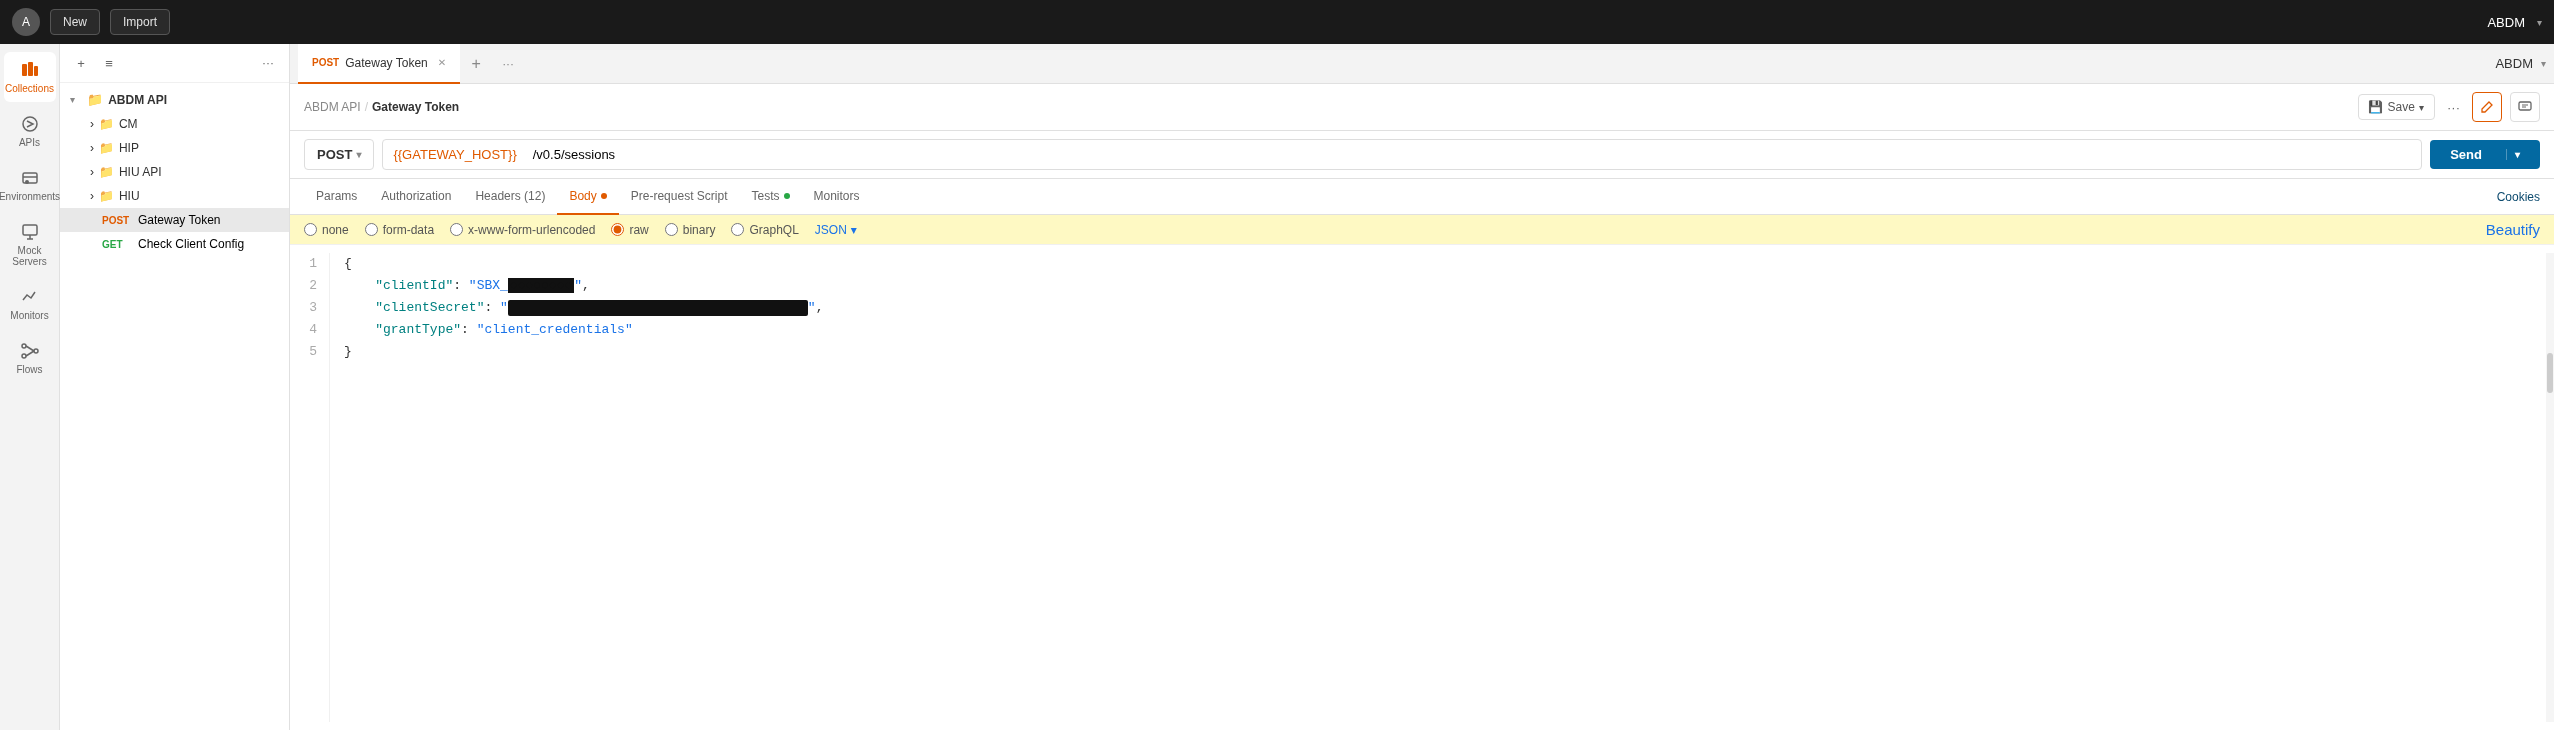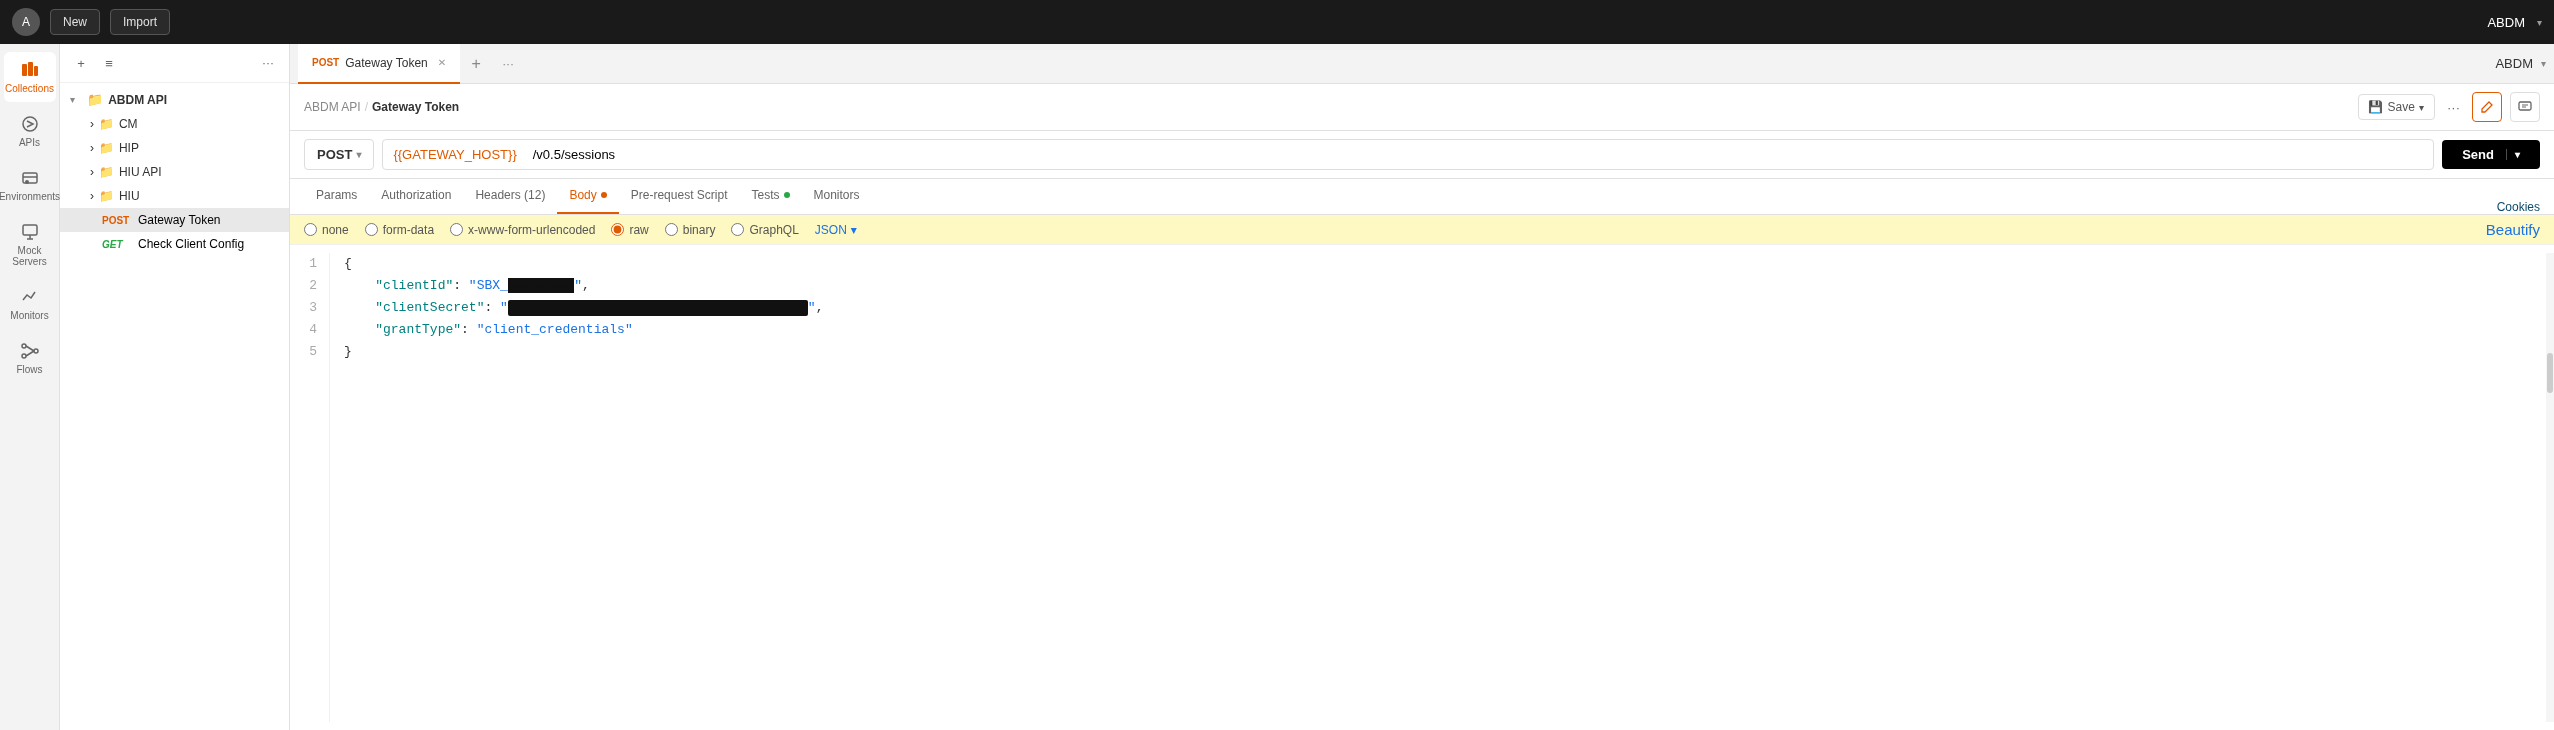--- a/index.html
+++ b/index.html
@@ -37,21 +37,21 @@
     .collection-item .folder-icon { font-size: 13px; color: #888; }
     .collection-item .collection-name { font-size: 12px; font-weight: 600; }
 
     .tree-item { padding: 5px 8px 5px 30px; cursor: pointer; display: flex; align-items: center; gap: 5px; font-size: 12px; color: #333; }
     .tree-item .folder-icon { font-size: 12px; color: #888; }
 
     .leaf-item { padding: 5px 8px 5px 42px; cursor: pointer; display: flex; align-items: center; gap: 6px; font-size: 12px; }
     .leaf-item.active { background: #e8e8e8; }
     .method-badge { font-size: 10px; font-weight: 700; min-width: 30px; }
     .method-badge.post { color: #e05a00; }
-    .method-badge.get { color: #28a745; font-style: italic; }
+    .method-badge.get { color: #28a745; }
 
     
     .right-panel { flex: 1; display: flex; flex-direction: column; overflow: hidden; }
 
     
     .tabs-row { display: flex; align-items: center; background: #f3f3f3; border-bottom: 1px solid #e0e0e0; height: 40px; padding: 0 8px; gap: 0; flex-shrink: 0; }
     .tab-item { display: flex; align-items: center; height: 40px; padding: 0 14px; font-size: 12px; cursor: pointer; color: #666; border-bottom: 2px solid transparent; gap: 6px; white-space: nowrap; }
     .tab-item.active { color: #333; border-bottom: 2px solid #e05a00; background: #fff; }
     .tab-item .method-small { font-size: 10px; font-weight: 700; color: #e05a00; }
     .tab-add { width: 32px; height: 40px; display: flex; align-items: center; justify-content: center; cursor: pointer; color: #888; font-size: 16px; }
@@ -68,25 +68,25 @@
     .header-actions { display: flex; align-items: center; gap: 8px; }
     .save-btn { display: flex; align-items: center; gap: 4px; padding: 5px 10px; border: 1px solid #ddd; border-radius: 4px; background: #fff; font-size: 12px; color: #555; cursor: pointer; }
     .icon-btn { width: 30px; height: 30px; display: flex; align-items: center; justify-content: center; border: 1px solid #ddd; border-radius: 4px; cursor: pointer; color: #666; background: #fff; }
     .icon-btn.active { color: #e05a00; border-color: #e05a00; }
 
     
     .url-bar { display: flex; align-items: center; padding: 8px 14px; gap: 8px; border-bottom: 1px solid #e0e0e0; background: #fff; flex-shrink: 0; }
     .method-selector { display: flex; align-items: center; gap: 4px; padding: 7px 12px; border: 1px solid #ddd; border-radius: 4px; background: #fff; cursor: pointer; font-weight: 600; font-size: 13px; color: #333; }
     .method-selector .chevron { font-size: 10px; color: #888; }
     .url-display { flex: 1; padding: 7px 10px; border: 1px solid #ddd; border-radius: 4px; font-size: 13px; background: #fff; display: flex; align-items: center; gap: 16px; }
-    .send-btn { padding: 7px 20px; background: #000000; color: #fff; border: none; border-radius: 4px; font-size: 13px; font-weight: 600; cursor: pointer; display: flex; align-items: center; gap: 12px; }
+    .send-btn { padding: 7px 20px; background: #0369a1; color: #fff; border: none; border-radius: 4px; font-size: 13px; font-weight: 600; cursor: pointer; display: flex; align-items: center; gap: 24px; }
     .send-chevron { border-left: 1px solid rgba(255,255,255,0.3); padding-left: 8px; font-size: 10px; cursor: pointer; }
 
     
-    .req-tabs { display: flex; align-items: flex-end; padding: 0 14px; border-bottom: 1px solid #e0e0e0; background: #fff; height: 36px; flex-shrink: 0; }
+    .req-tabs { display: flex; align-items: center; padding: 0 14px; border-bottom: 1px solid #e0e0e0; background: #fff; height: 36px; flex-shrink: 0; }
     .req-tab { padding: 0 12px; height: 36px; display: flex; align-items: center; font-size: 12px; cursor: pointer; color: #666; border-bottom: 2px solid transparent; gap: 4px; }
     .req-tab.active { color: #e05a00; border-bottom: 2px solid #e05a00; font-weight: 500; }
     .req-tab .dot { width: 6px; height: 6px; border-radius: 50%; background: #e05a00; display: inline-block; }
     .req-tab .dot-green { width: 6px; height: 6px; border-radius: 50%; background: #28a745; display: inline-block; }
     .cookies-btn { margin-left: auto; font-size: 12px; color: #0c4a6e; cursor: pointer; }
 
     
     .body-options { display: flex; align-items: center; padding: 6px 14px; gap: 16px; border-bottom: 1px solid #f0f0f0; background: #fef9c3; flex-shrink: 0; }
     .radio-option { display: flex; align-items: center; gap: 5px; font-size: 12px; color: #555; cursor: pointer; }
     .radio-option input[type="radio"] { accent-color: #e05a00; }

